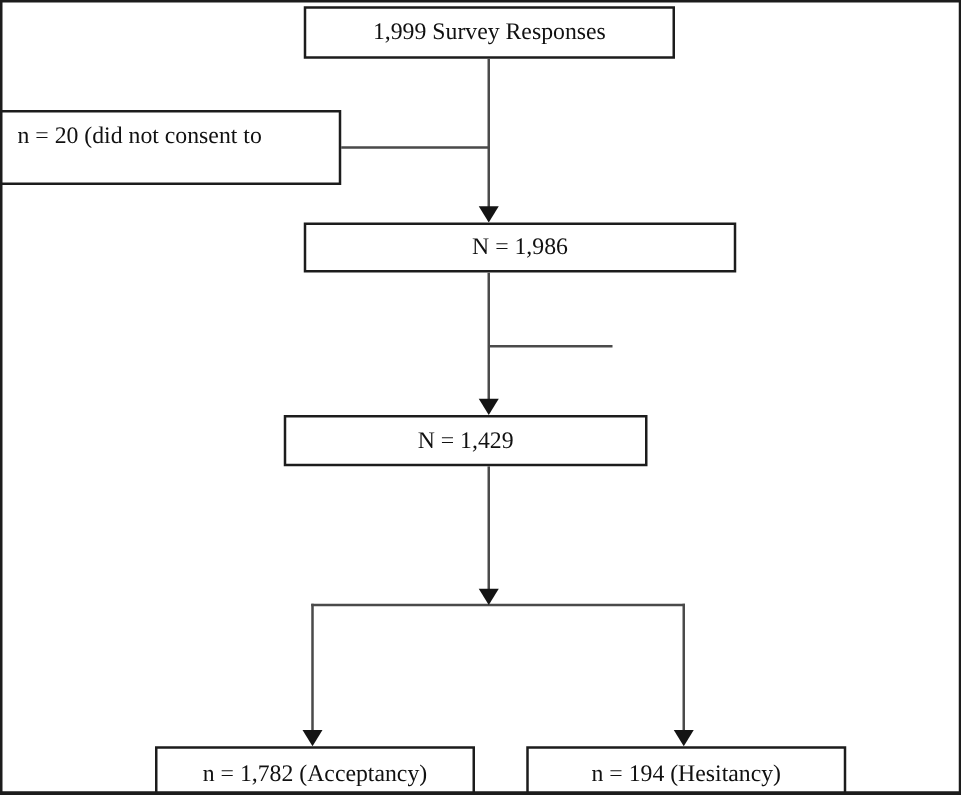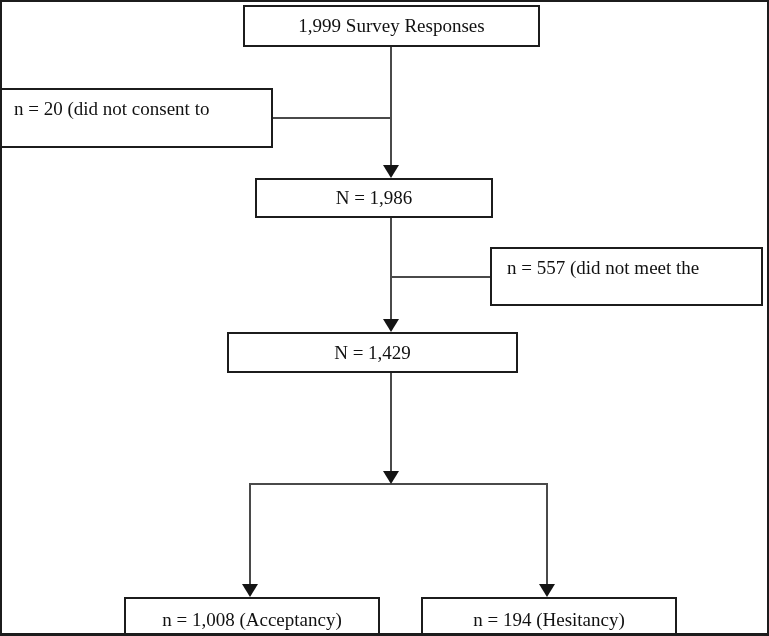--- a/index.html
+++ b/index.html
@@ -90,34 +90,31 @@
   <div class="arrow-down" style="left:539px; top:584px;"></div>
 
   <div class="node center" style="left:243px; top:5px; width:297px; height:42px;">
     <span>1,999 Survey Responses</span>
   </div>
 
   <div class="node topleft" style="left:-3px; top:88px; width:276px; height:60px;">
     <span>n = 20 (did not consent to</span>
   </div>
 
-  <div class="node center" style="left:243px; top:178px; width:238px; height:40px;margin-left:12px;">
+  <div class="node center" style="left:243px; top:178px; width:346px; height:40px;">
     <span>N = 1,986</span>
   </div>
 
-  <div class="node topleft" style="left:490px; top:247px; width:273px; height:59px;">
-    <span>n = 557 (did not meet the</span>
-  </div>
 
   <div class="node center" style="left:227px; top:332px; width:291px; height:41px;">
     <span>N = 1,429</span>
   </div>
 
   <div class="node botcenter" style="left:124px; top:597px; width:256px; height:48px;">
-    <span>n = 1,008 (Acceptancy)</span>
+    <span>n = 1,782 (Acceptancy)</span>
   </div>
 
   <div class="node botcenter" style="left:421px; top:597px; width:256px; height:48px;">
     <span>n = 194 (Hesitancy)</span>
   </div>
 
   <div class="frame"></div>
 </div>
 
 </body></html>

